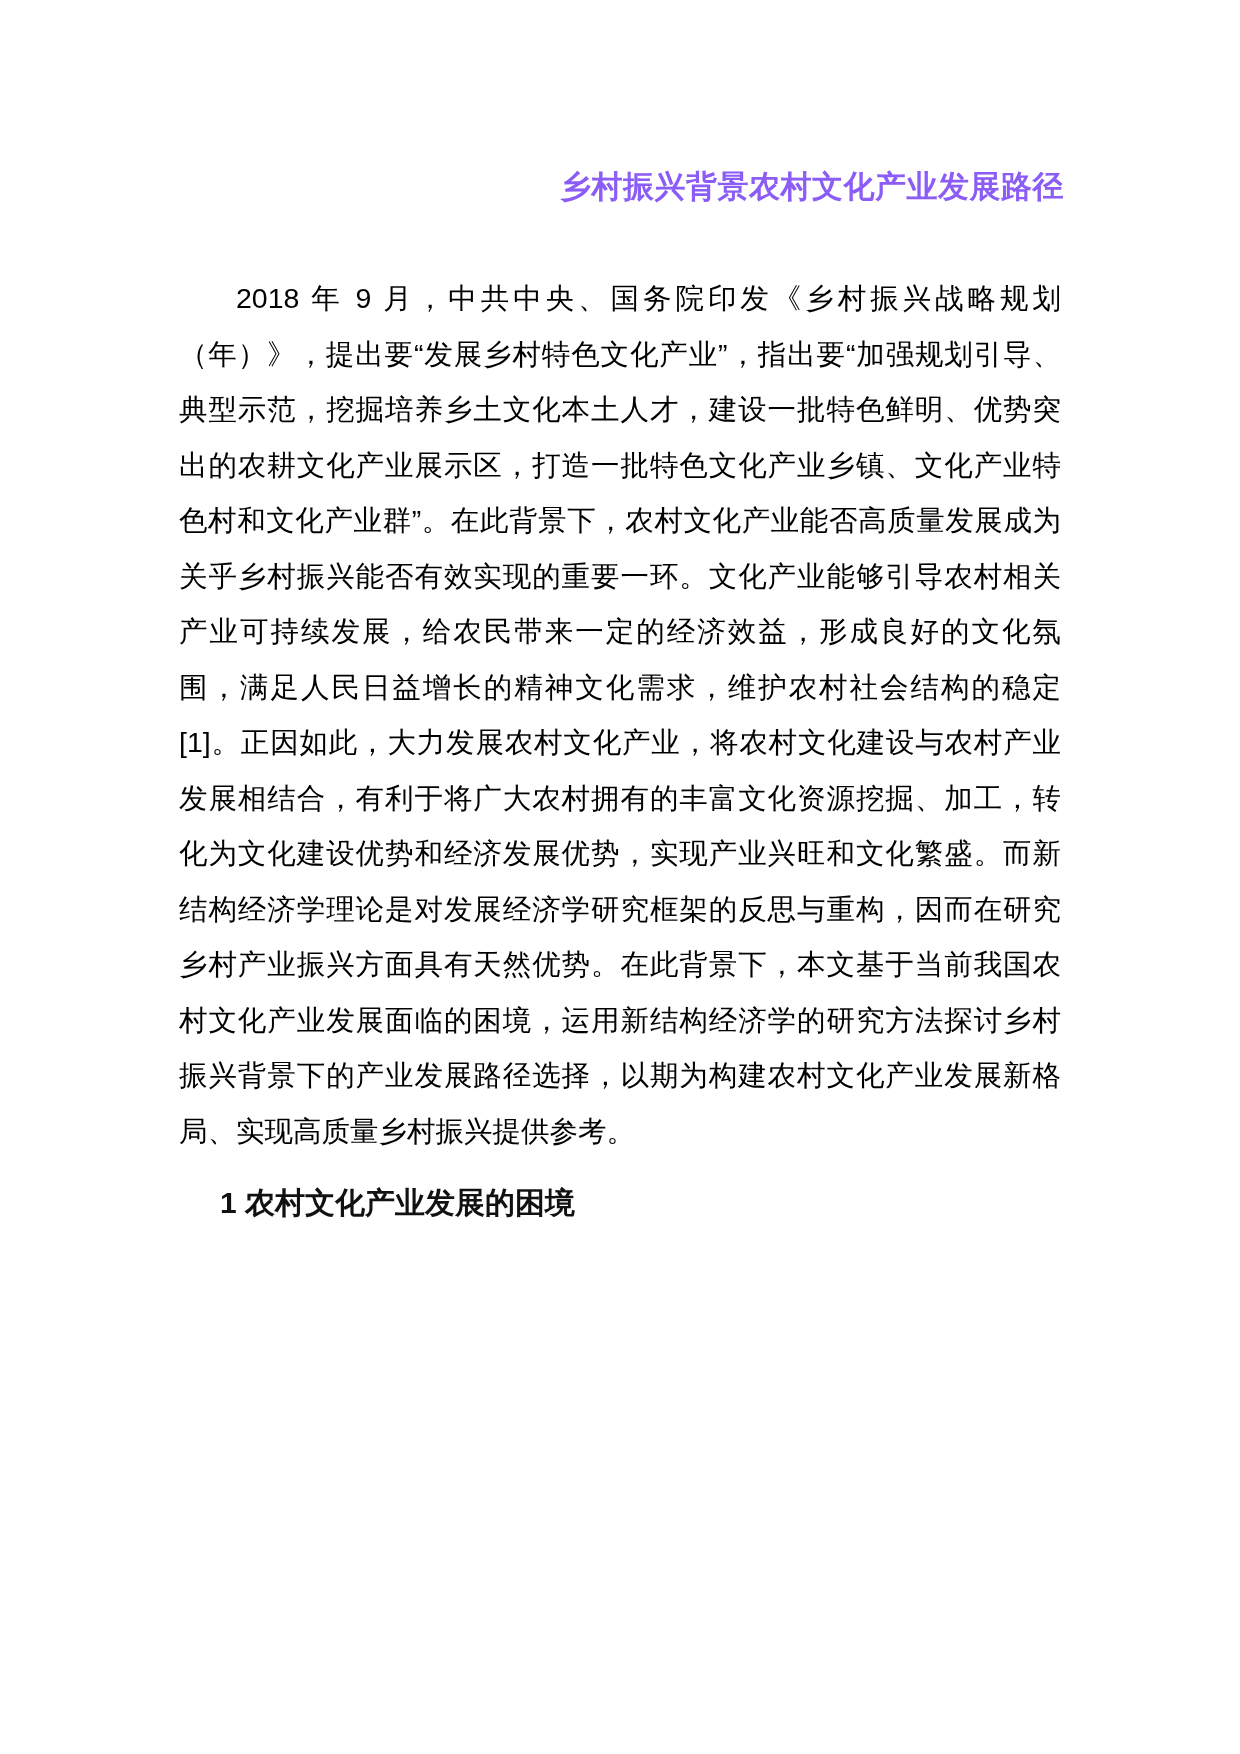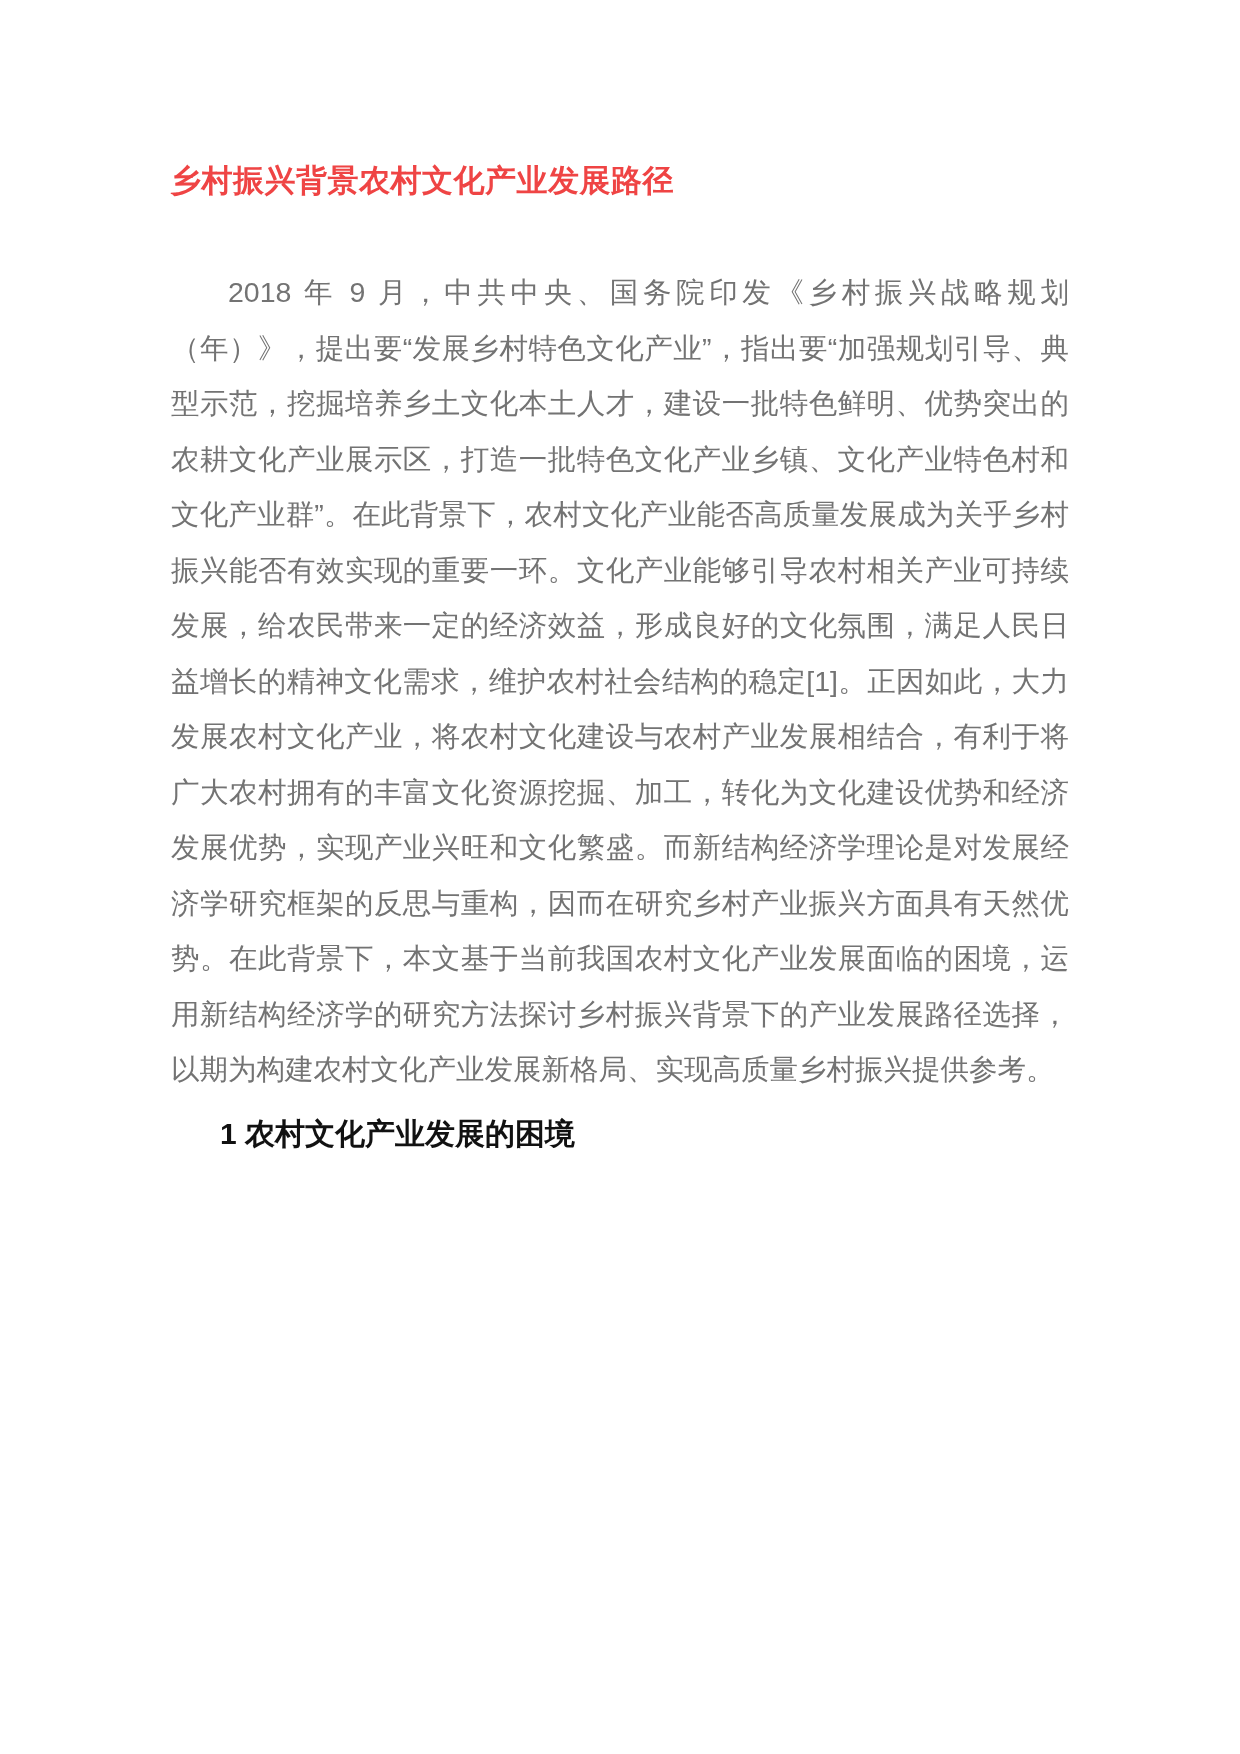--- a/index.html
+++ b/index.html
@@ -20,42 +20,42 @@
     box-sizing: border-box;
     overflow: hidden;
   }
   .content {
     position: absolute;
     left: 163px;
     top: 0;
     width: 914px;
   }
   .doc-title {
-    margin: 7px;
+    margin: 13px;
     padding: 0;
     font-size: 31px;
     font-weight: bold;
-    text-align: left;
+    text-align: right;
     letter-spacing: 0.5px;
-    color: #ef4444;
+    color: #8b5cf6;
     line-height: 1;
     padding-top: 158px;
   }
   .body-block {
     margin-top: 69px;
   }
   p.para {
-    margin: 8px;
+    margin: 16px;
     padding: 0;
     font-size: 28.5px;
     line-height: 55.5px;
     text-align: justify;
     text-align-last: left;
     text-justify: inter-character;
-    color: #737373;
+    color: #000000;
     letter-spacing: 0px;
     word-break: break-all;
   }
   p.para .indent {
     display: inline-block;
     width: 57px;
   }
   h2.section-heading {
     margin: 0;
     padding: 0;

